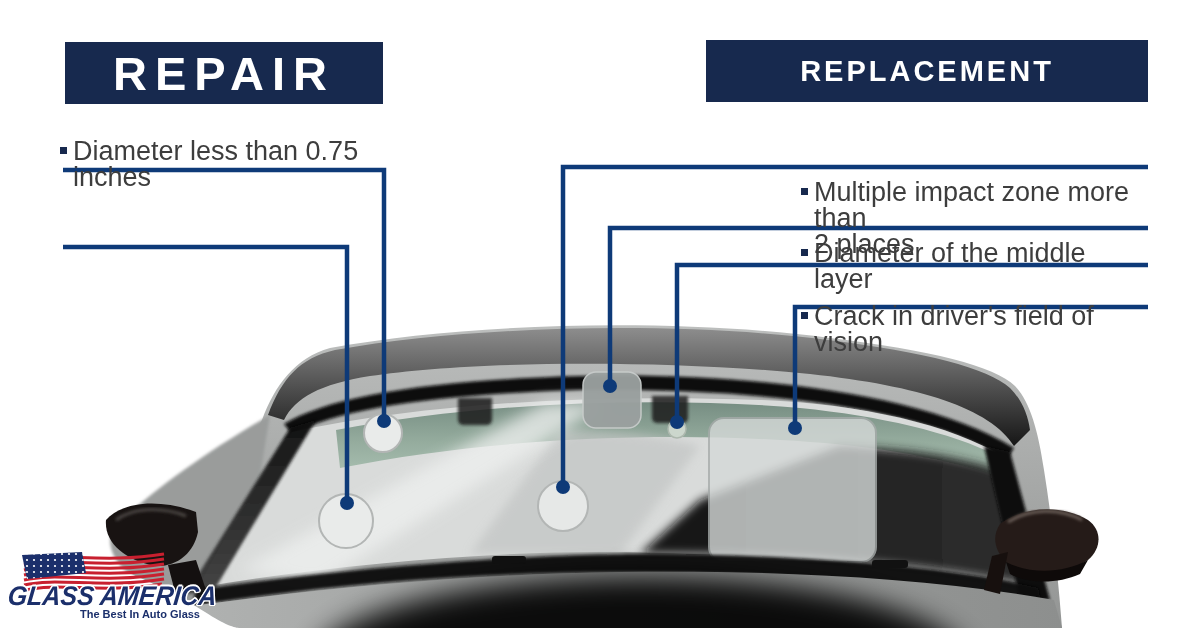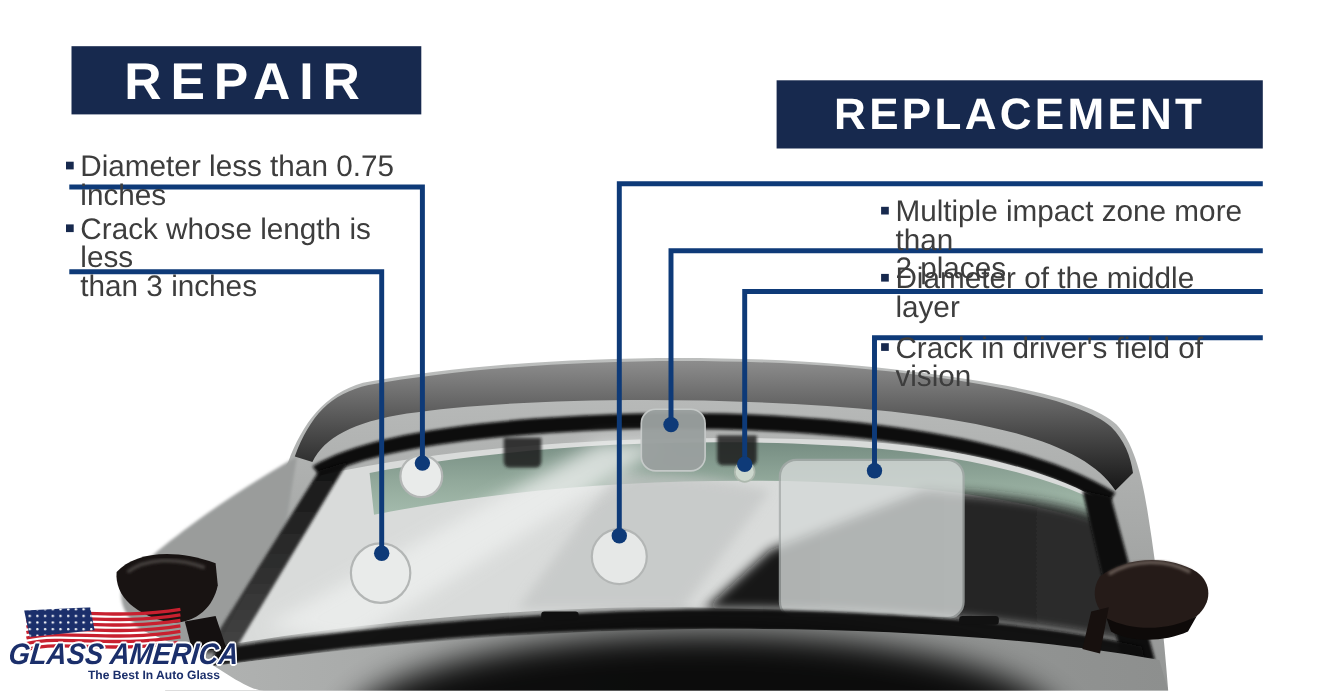--- a/index.html
+++ b/index.html
@@ -14,21 +14,21 @@
     position:relative;width:1200px;height:628px;background:#ffffff;
     overflow:hidden;font-family:"Liberation Sans",sans-serif;
   }
   .stage svg.scene{position:absolute;left:0;top:0;}
   .banner{
     position:absolute;background:var(--banner-navy);color:#fff;
     display:flex;align-items:center;justify-content:center;
     font-weight:bold;white-space:nowrap;
   }
   .banner.repair{left:65px;top:42px;width:318px;height:62px;font-size:47px;letter-spacing:8px;}
-  .banner.replacement{left:706px;top:40px;width:442px;height:62px;font-size:40px;letter-spacing:3px;margin-top:33px;}
+  .banner.replacement{left:706px;top:40px;width:442px;height:62px;font-size:29px;letter-spacing:3px;}
   .callout{
     position:absolute;display:flex;align-items:flex-start;
     color:var(--text-dark);font-size:27px;line-height:26px;
   }
   .callout .sq{
     flex:0 0 auto;width:7px;height:7px;background:var(--banner-navy);
     margin:9px 6px 0 0;
   }
   .callout .txt{white-space:pre-line;}
   .connector{stroke:var(--line-blue);stroke-width:4.5;fill:none;}
@@ -195,25 +195,20 @@
   <div class="banner repair">
     <span>REPAIR</span>
   </div>
   <div class="banner replacement">
     <span>REPLACEMENT</span>
   </div>
 
   <div class="callout" style="left:60px;top:138px;width:340px;">
     <span class="sq"></span>
     <span class="txt">Diameter less than 0.75 inches</span>
-  </div>
-  <div class="callout" style="left:60px;top:195px;width:310px;">
-    <span class="sq"></span>
-    <span class="txt">Crack whose length is less
-than 3 inches</span>
   </div>
 
   <div class="callout" style="left:801px;top:179px;width:340px;">
     <span class="sq"></span>
     <span class="txt">Multiple impact zone more than
 2 places</span>
   </div>
   <div class="callout" style="left:801px;top:240px;width:340px;">
     <span class="sq"></span>
     <span class="txt">Diameter of the middle layer</span>

